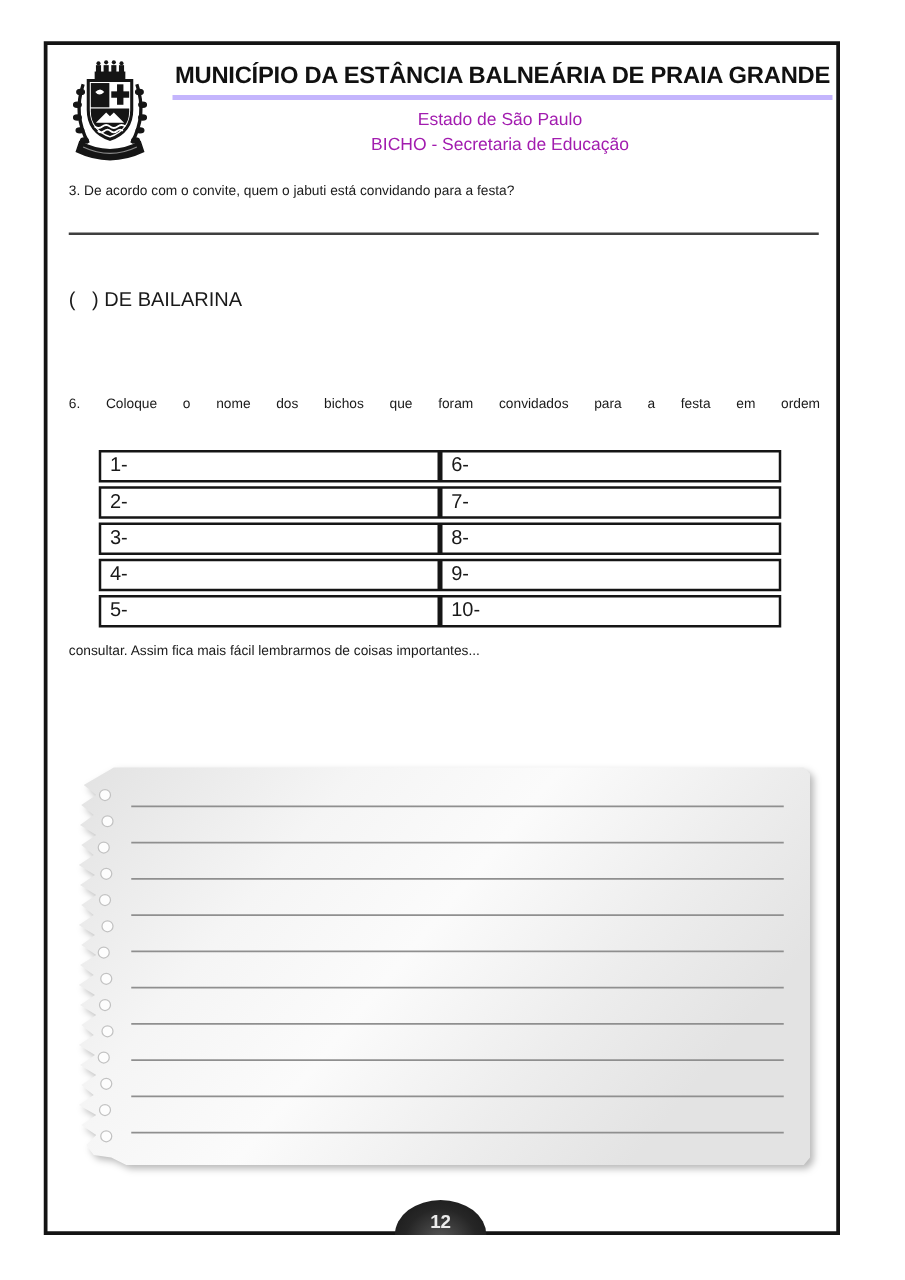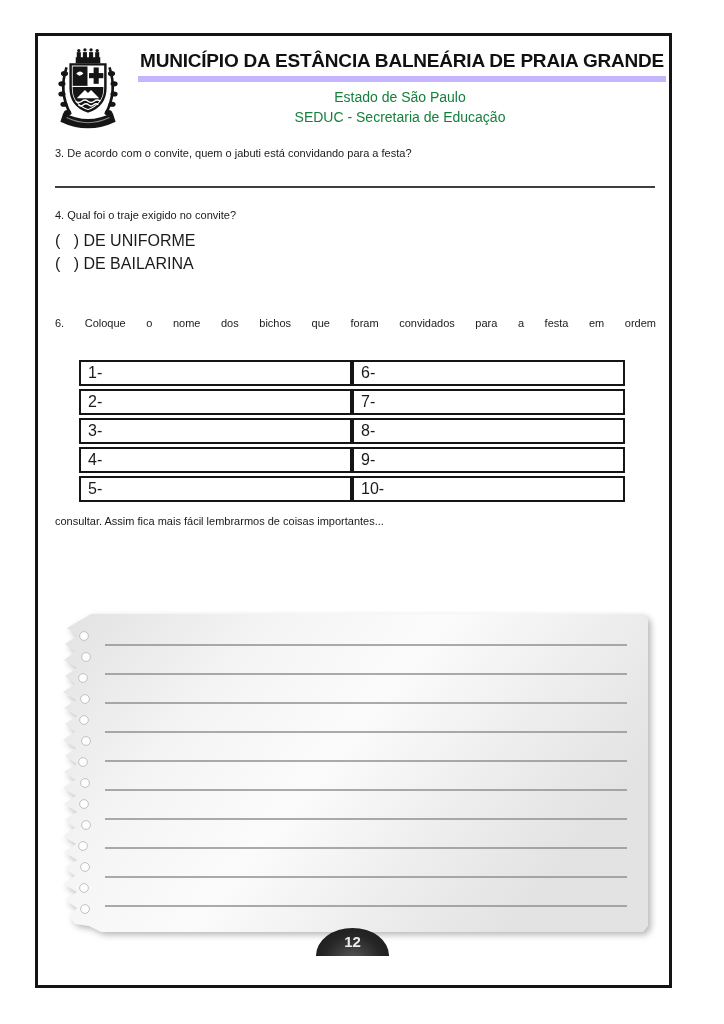--- a/index.html
+++ b/index.html
@@ -9,23 +9,23 @@
   }
   .frame{
     position:absolute;left:35px;top:33px;width:631px;height:949px;
     border:3px solid #141414;background:#fff;
   }
   
   .logo{position:absolute;left:56px;top:47px;width:64px;height:90px;}
   .titleblock{position:absolute;left:138px;top:50px;width:524px;text-align:center;}
   .title{
     display:inline-block;font-size:19px;font-weight:bold;letter-spacing:-0.2px;
-    border-bottom:6px solid #c4b5fd;padding:0 2px 4px 2px;white-space:nowrap;color:#111;
+    border-bottom:4px solid #c4b5fd;padding:0 2px 4px 2px;white-space:nowrap;color:#111;
   }
-  .sub{font-size:14px;line-height:20px;color:#15803d;}
+  .sub{font-size:14px;line-height:20px;color:#a21caf;}
   .sub.first{margin-top:5px;}
   
   .qtext{position:absolute;left:55px;width:601px;font-size:11px;line-height:22px;}
   .stretch{text-align:justify;text-align-last:justify;}
   .answer-line{position:absolute;left:55px;top:186px;width:600px;height:2px;background:#3f3f3f;}
   .options{position:absolute;left:55px;top:229px;font-size:16px;line-height:23px;}
   .option{white-space:pre;}
   
   .qtable{
     position:absolute;left:79px;top:357px;width:546px;
@@ -33,24 +33,24 @@
   }
   .qtable td{
     border:2px solid #151515;height:19px;padding:1px 0 2px 7px;
     font-size:16px;vertical-align:middle;background:#fff;
   }
   
   .paper{position:absolute;left:55px;top:612px;width:596px;height:327px;}
   .paper svg{filter:drop-shadow(3px 3px 3px rgba(0,0,0,0.28));}
   
   .badge{
-    position:absolute;left:316px;top:928px;width:73px;height:28px;
+    position:absolute;left:316px;top:960px;width:73px;height:28px;
     border-radius:37px 37px 0 0 / 28px 28px 0 0;
     background:radial-gradient(ellipse at 50% 115%, #585858 0%, #262626 55%, #161616 100%);
-    display:flex;align-items:center;justify-content:center;
+    display:flex;align-items:flex-end;justify-content:center;
   }
   .badge span{font-size:15px;font-weight:bold;color:#ececec;padding-bottom:2px;}
 </style>
 </head>
 <body>
 
 <div class="canvas">
 
   <div class="frame"></div>
 
@@ -93,29 +93,27 @@
     </g>
     <g>
       <path d="M7 64 Q31 77 55 64 L58 73 Q31 86 4 73 Z" fill="#151515"></path>
       <path d="M10 69 Q31 79 52 69" stroke="#8a8a8a" stroke-width="1" fill="none"></path>
     </g>
   </svg>
 
   <div class="titleblock">
     <span class="title">MUNICÍPIO DA ESTÂNCIA BALNEÁRIA DE PRAIA GRANDE</span>
     <div class="sub first">Estado de São Paulo</div>
-    <div class="sub">SEDUC - Secretaria de Educação</div>
+    <div class="sub">BICHO - Secretaria de Educação</div>
   </div>
 
   <div class="qtext" style="top:142px;">3. De acordo com o convite, quem o jabuti está convidando para a festa?</div>
   <div class="answer-line"></div>
 
-  <div class="qtext" style="top:204px;">4. Qual foi o traje exigido no convite?</div>
   <div class="options">
-    <div class="option">(   ) DE UNIFORME</div>
     <div class="option">(   ) DE BAILARINA</div>
   </div>
 
   <div class="qtext" style="top:312px;">
     <div class="stretch">6. Coloque o nome dos bichos que foram convidados para a festa em ordem</div>
   </div>
 
   <table class="qtable">
     <tbody>
         <tr>

